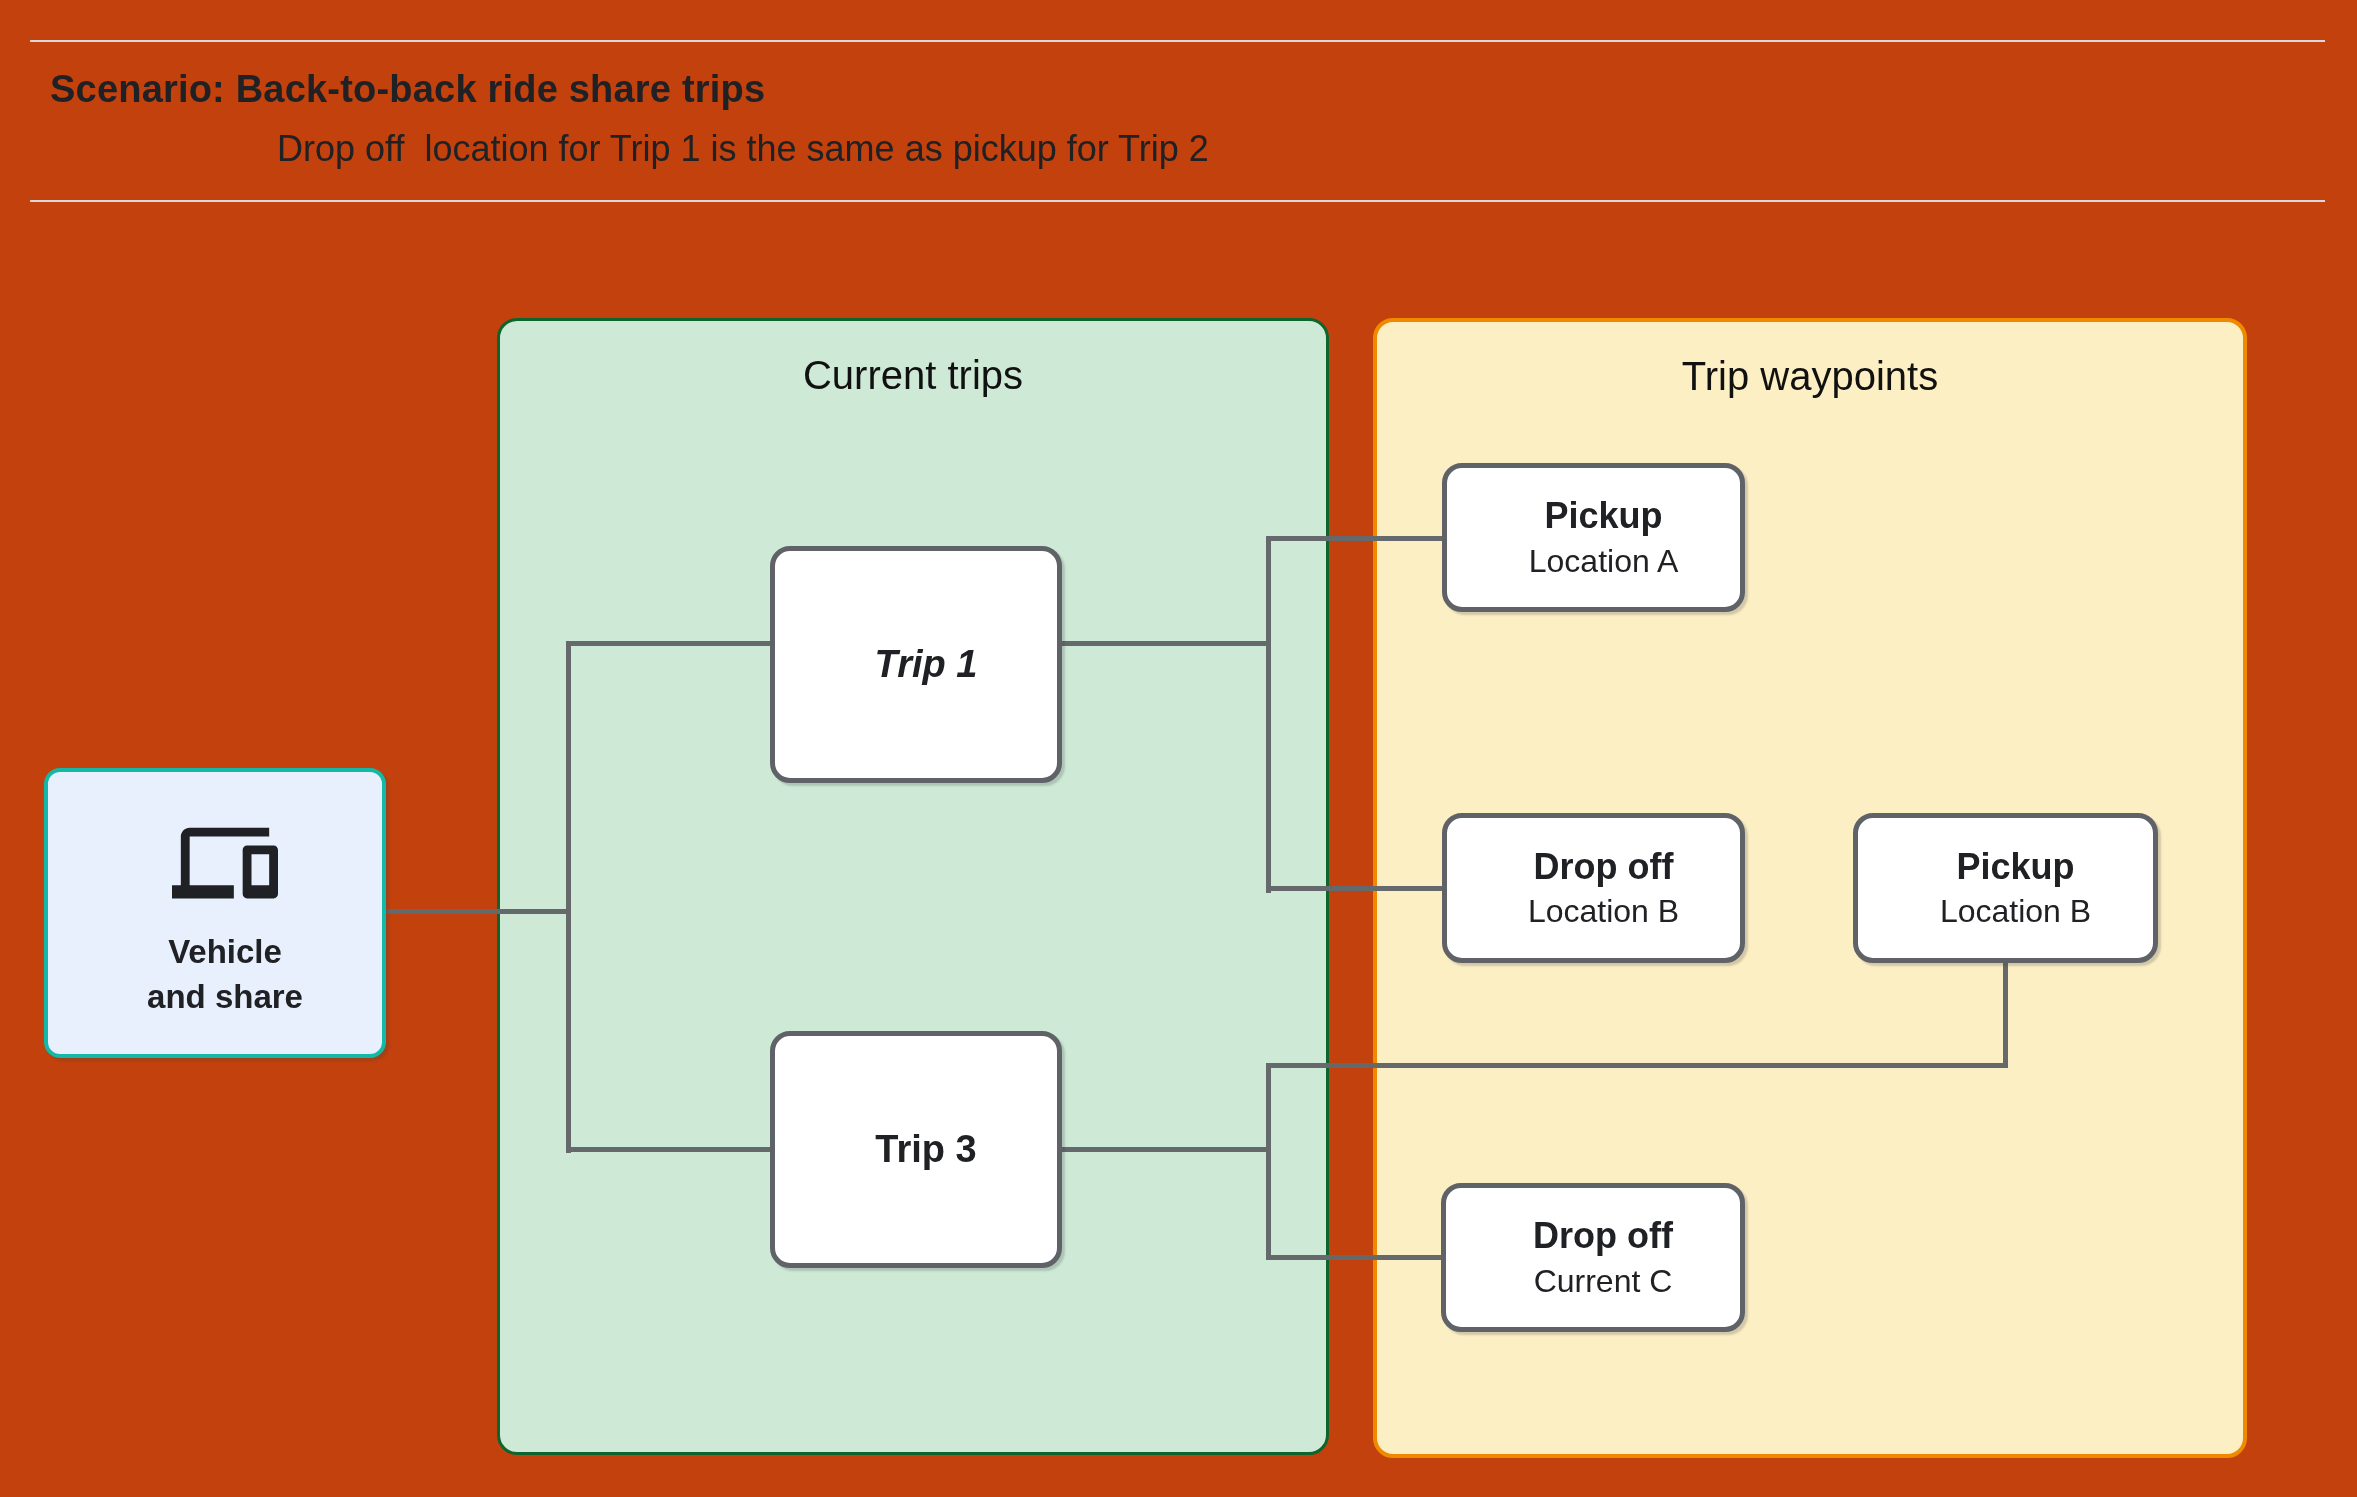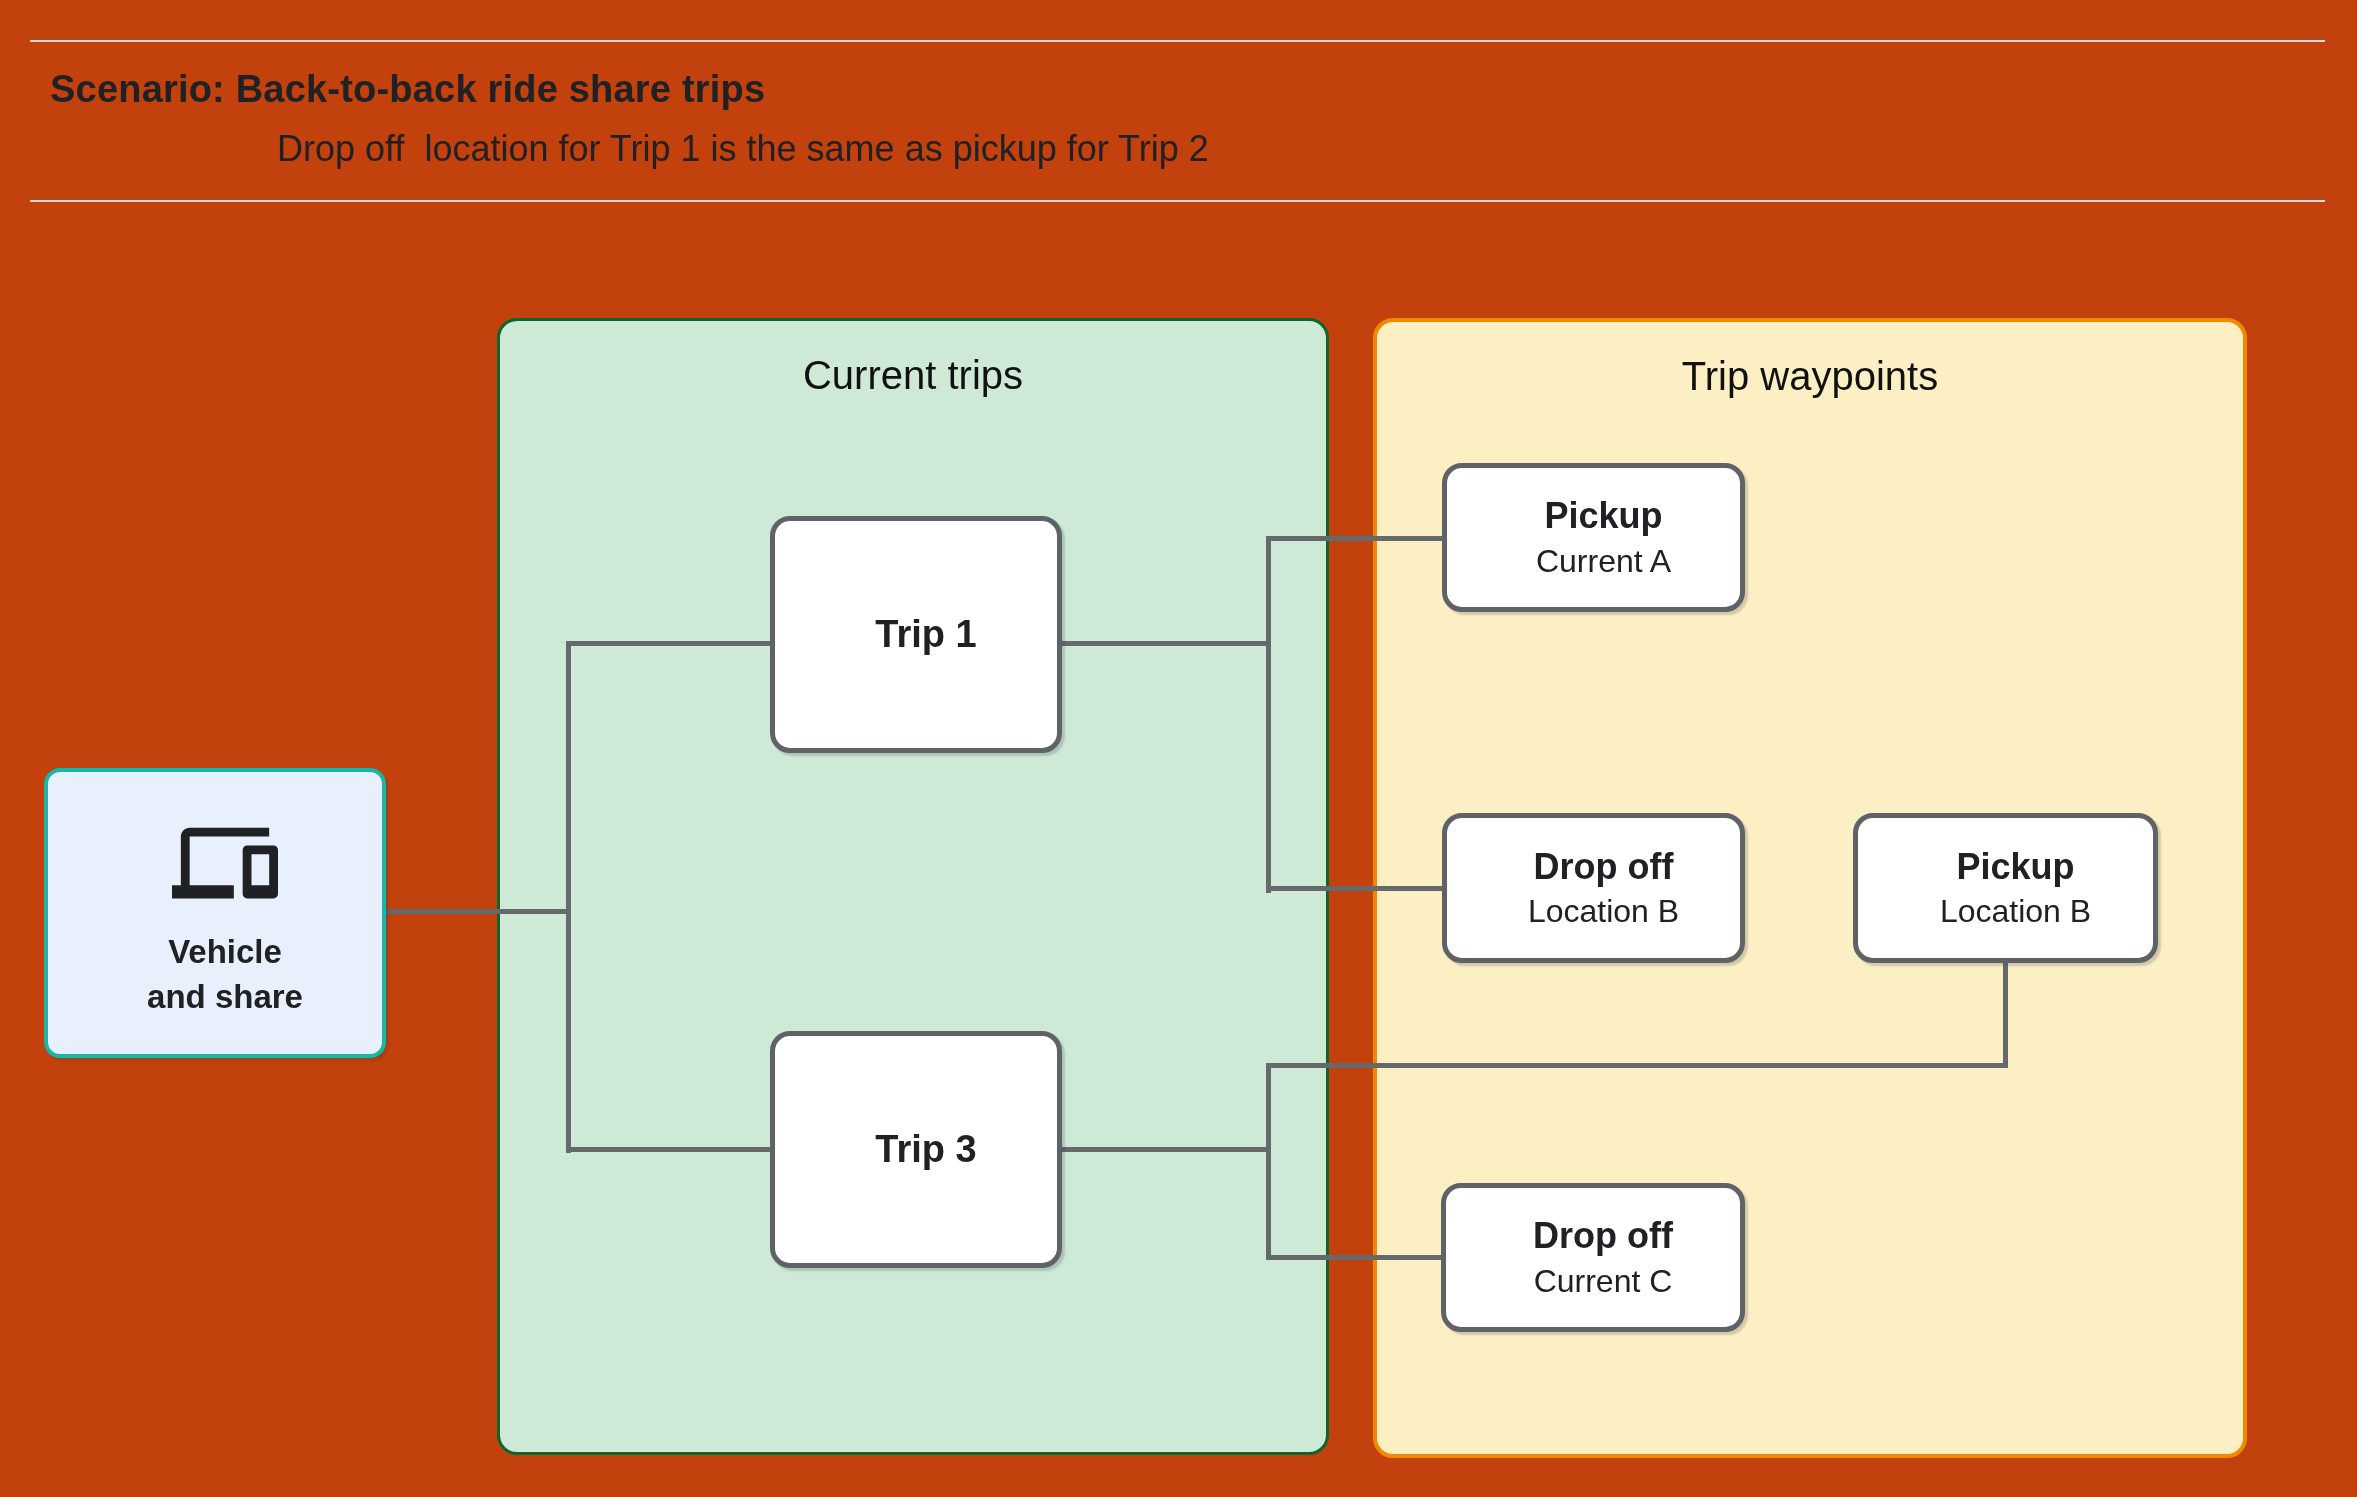--- a/index.html
+++ b/index.html
@@ -21,21 +21,21 @@
   .edge.h{height:5px;}
   .edge.v{width:5px;}
 
   .node{position:absolute;background:#fff;border:5px solid #5f6368;border-radius:20px;
         box-sizing:border-box;display:flex;flex-direction:column;align-items:center;
         justify-content:center;text-align:center;box-shadow:3px 3px 2px rgba(60,64,67,.22);padding-left:20px;}
   .node .big{font-size:38px;font-weight:bold;}
   .wp-title{font-size:36px;font-weight:bold;line-height:1.15;}
   .wp-sub{font-size:32px;margin-top:6px;}
 
-  .node-trip1{left:770px;top:516px;width:292px;height:237px;}
+  .node-trip1{left:770px;top:546px;width:292px;height:237px;font-style:italic;}
   .node-trip2{left:770px;top:1031px;width:292px;height:237px;}
   .node-pickup-a{left:1442px;top:463px;width:303px;height:149px;}
   .node-dropoff-b{left:1442px;top:813px;width:303px;height:150px;}
   .node-pickup-b{left:1853px;top:813px;width:305px;height:150px;}
   .node-dropoff-c{left:1441px;top:1183px;width:304px;height:149px;}
 
   .node-vehicle{left:44px;top:768px;width:342px;height:290px;background:#e8f0fe;
         border:4px solid #14b8a6;border-radius:16px;justify-content:flex-start;}
   .node-vehicle .icon{margin-top:44px;}
   .vehicle-label{margin-top:auto;margin-bottom:34px;font-size:33px;font-weight:bold;line-height:1.38;}
@@ -85,21 +85,21 @@
 
   <div class="node node-trip1">
     <span class="big">Trip 1</span>
   </div>
   <div class="node node-trip2">
     <span class="big">Trip 3</span>
   </div>
 
   <div class="node node-pickup-a">
     <span class="wp-title">Pickup</span>
-    <span class="wp-sub">Current A</span>
+    <span class="wp-sub">Location A</span>
   </div>
   <div class="node node-dropoff-b">
     <span class="wp-title">Drop off</span>
     <span class="wp-sub">Location B</span>
   </div>
   <div class="node node-pickup-b">
     <span class="wp-title">Pickup</span>
     <span class="wp-sub">Location B</span>
   </div>
   <div class="node node-dropoff-c">

